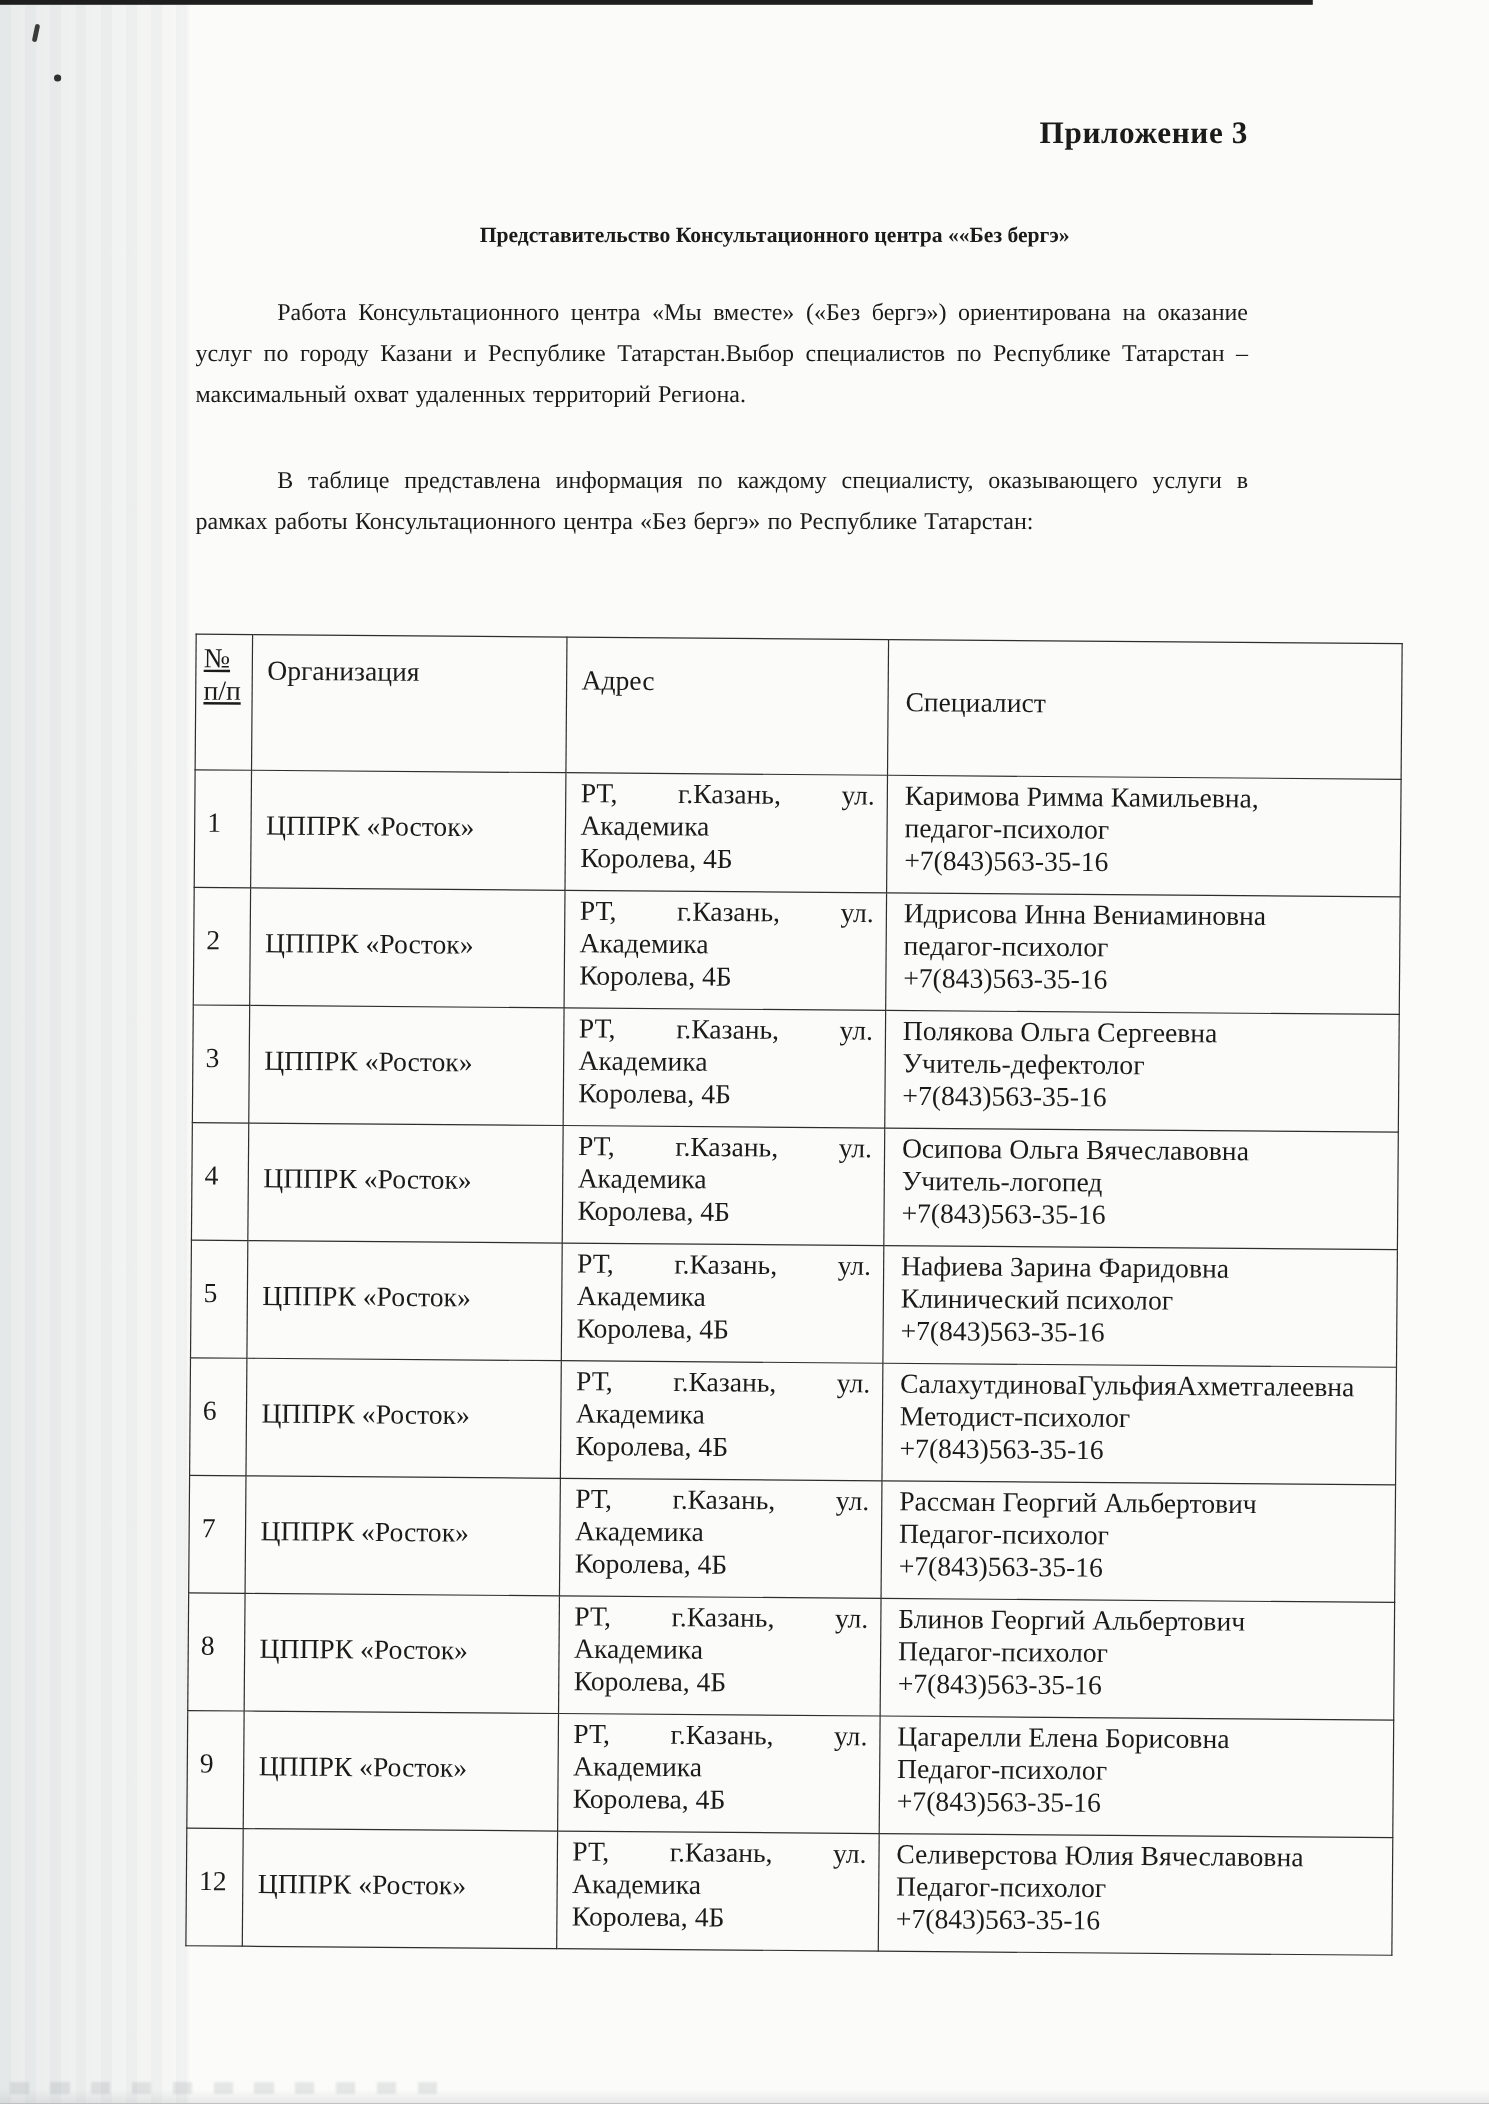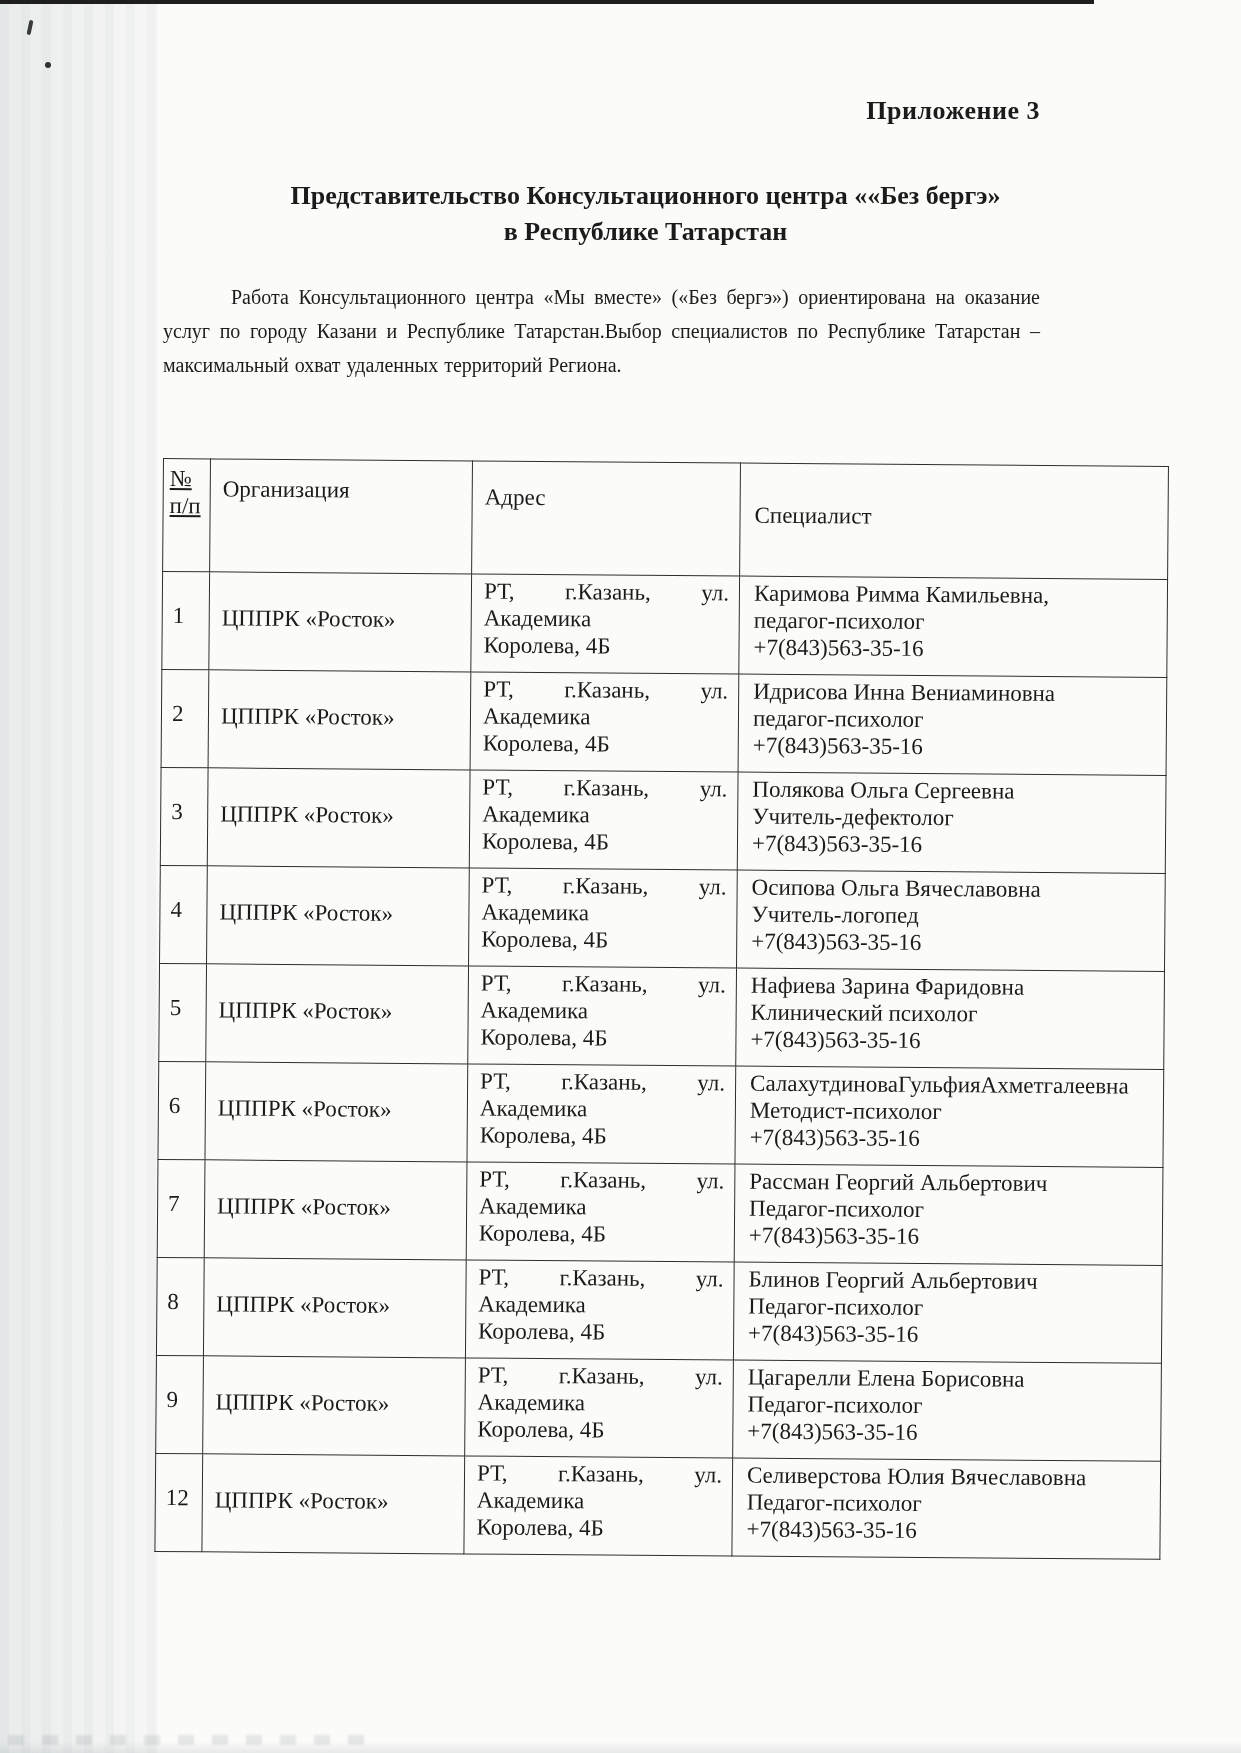--- a/index.html
+++ b/index.html
@@ -49,21 +49,21 @@
   .appendix {
     padding-top:96px;
     margin:0 201px 0 0;
     text-align:right;
     font-size:26px; font-weight:bold;
     letter-spacing:0.5px;
   }
   .doc-title {
     margin:52px 160px 0 210px;
     text-align:center;
-    font-size:26px; font-weight:bold;
+    font-size:18px; font-weight:bold;
     line-height:36px;
   }
   .para {
     margin:30px 201px 0 163px;
     font-size:20px; line-height:34px;
     text-align:justify;
     text-indent:68px;
     word-spacing:1px;
   }
   .para.second { margin-top:38px; }
@@ -108,24 +108,24 @@
   <div class="scan-top-edge"></div>
   <div class="ink-speck-1"></div>
   <div class="ink-speck-2"></div>
 
   <div class="content">
 
     <div class="appendix">Приложение 3</div>
 
     <div class="doc-title">
       <div>Представительство Консультационного центра ««Без бергэ»</div>
-      <div>в Республике Татарстан</div>
     </div>
 
     <p class="para">Работа Консультационного центра «Мы вместе» («Без бергэ») ориентирована на оказание услуг по городу Казани и Республике Татарстан.Выбор специалистов по Республике Татарстан – максимальный охват удаленных территорий Региона.</p>
+    <p class="para second">В таблице представлена информация по каждому специалисту, оказывающего услуги в рамках работы Консультационного центра «Без бергэ» по Республике Татарстан:</p>
 
     <div class="tbl-wrap">
       <table class="spec">
         <colgroup>
           <col class="c-num">
             <col class="c-org">
             <col class="c-addr">
             <col class="c-spec">
         </colgroup>
         <thead>

